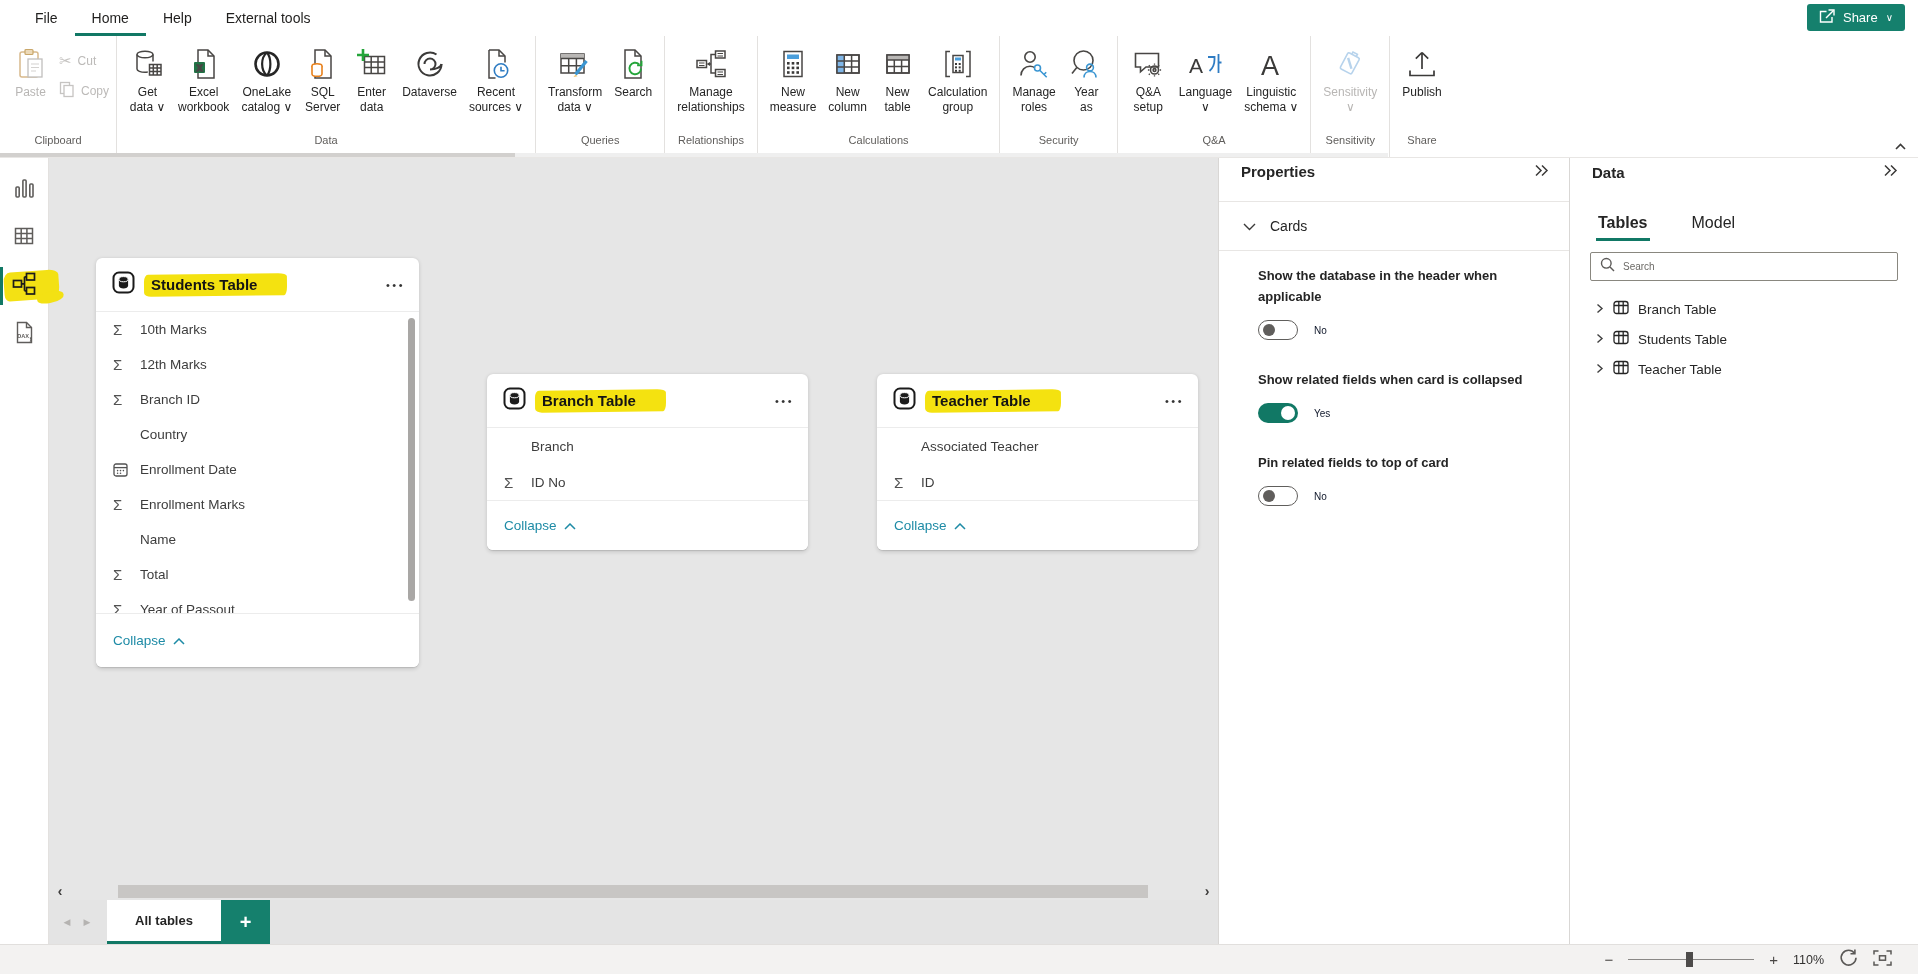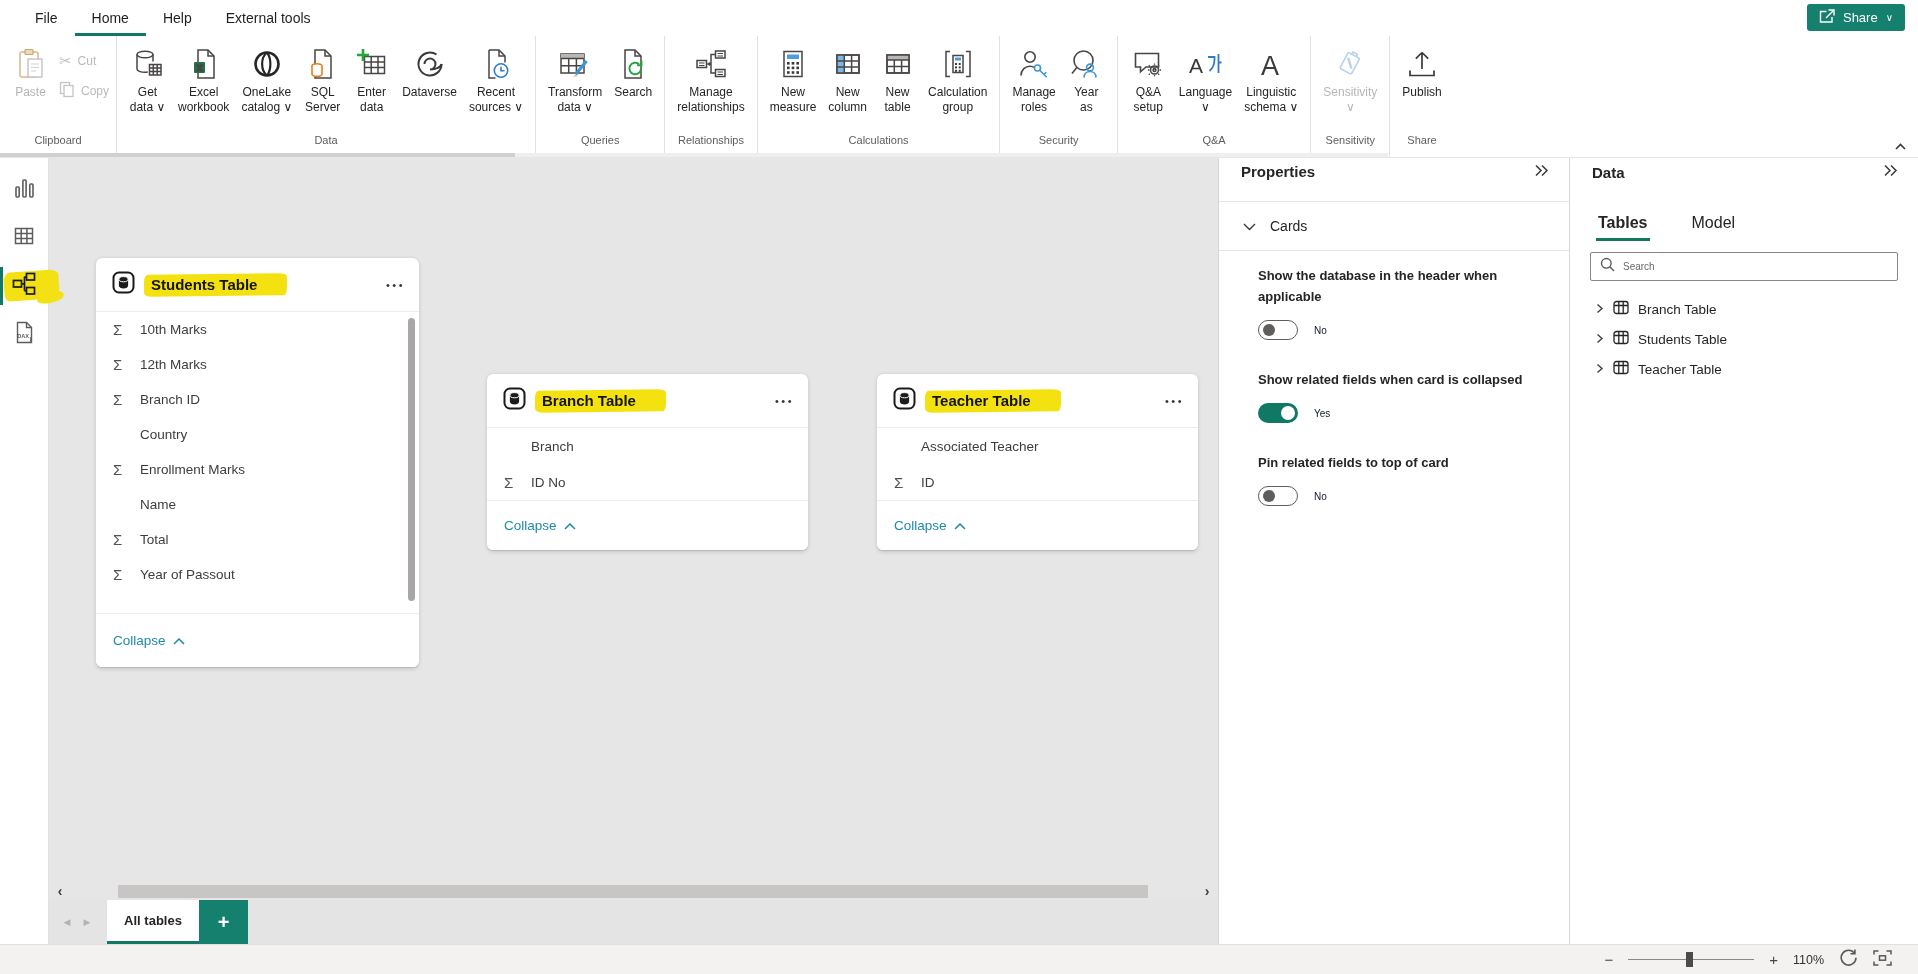--- a/index.html
+++ b/index.html
@@ -61,21 +61,21 @@
   .vscroll { position:absolute; right:4px; top:60px; width:7px; height:283px; background:#a9a7a5; border-radius:4px; }
   .canvas-hscroll { position:absolute; left:0; bottom:1px; width:100%; height:15px; }
   .hs-arrow { position:absolute; top:0; width:16px; height:15px; text-align:center; font-size:14px; line-height:14px; color:#3f3e3d; font-weight:700; }
   .hs-left { left:3px; } .hs-right { right:3px; }
   .hs-thumb { position:absolute; left:69px; top:1px; width:1030px; height:13px; background:#c8c6c4; }
 
   
   .tabbar { position:absolute; left:49px; top:900px; width:1169px; height:44px; background:#e4e4e4; display:flex; align-items:center; }
   .tab-nav { width:20px; text-align:center; color:#b5b3b1; font-size:9px; }
   .tab-nav:first-child { margin-left:8px; }
-  .view-tab { margin-left:10px; width:92px; height:44px; background:#fff; border-bottom:3px solid #117865; display:flex; align-items:center; justify-content:center; font-size:13px; font-weight:700; color:#252525; }
+  .view-tab { margin-left:10px; width:114px; height:44px; background:#fff; border-bottom:3px solid #117865; display:flex; align-items:center; justify-content:center; font-size:13px; font-weight:700; color:#252525; }
   .add-tab { width:49px; height:44px; background:#15806d; color:#fff; display:flex; align-items:center; justify-content:center; font-size:20px; font-weight:700; }
 
   
   .statusbar { position:absolute; left:0; top:944px; width:100%; height:30px; background:#f3f2f1; border-top:1px solid #e1dfdd; display:flex; align-items:center; justify-content:flex-end; gap:15px; padding-right:26px; color:#484644; }
   .zoom-sign { font-size:15px; color:#484644; }
   .zslider { width:126px; height:1px; background:#8a8886; position:relative; }
   .zthumb { position:absolute; left:58px; top:-7px; width:7px; height:15px; background:#4d4b4a; }
   .zoom-pct { font-size:12.5px; color:#323130; }
 
   
@@ -529,20 +529,34 @@
           </div>
         <div class="frow">
             <span class="ficon">Σ</span>
             <span>Branch ID</span>
           </div>
         <div class="frow">
             <span class="ficon"></span>
             <span>Country</span>
           </div>
         <div class="frow">
+            <span class="ficon">
+              <svg width="15" height="15" viewBox="0 0 15 15" fill="none" stroke="#525252" stroke-width="1.3">
+                <rect x="1" y="2" width="13" height="12" rx="2"></rect>
+                <path d="M1 5.6h13"></path>
+                <circle cx="4.6" cy="8.6" r=".8" fill="#525252" stroke="none"></circle>
+                <circle cx="7.5" cy="8.6" r=".8" fill="#525252" stroke="none"></circle>
+                <circle cx="10.4" cy="8.6" r=".8" fill="#525252" stroke="none"></circle>
+                <circle cx="4.6" cy="11.2" r=".8" fill="#525252" stroke="none"></circle>
+                <circle cx="7.5" cy="11.2" r=".8" fill="#525252" stroke="none"></circle>
+              </svg>
+            </span>
+            <span>Enrollment Date</span>
+          </div>
+        <div class="frow">
             <span class="ficon">Σ</span>
             <span>Enrollment Marks</span>
           </div>
         <div class="frow">
             <span class="ficon"></span>
             <span>Name</span>
           </div>
         <div class="frow">
             <span class="ficon">Σ</span>
             <span>Total</span>

